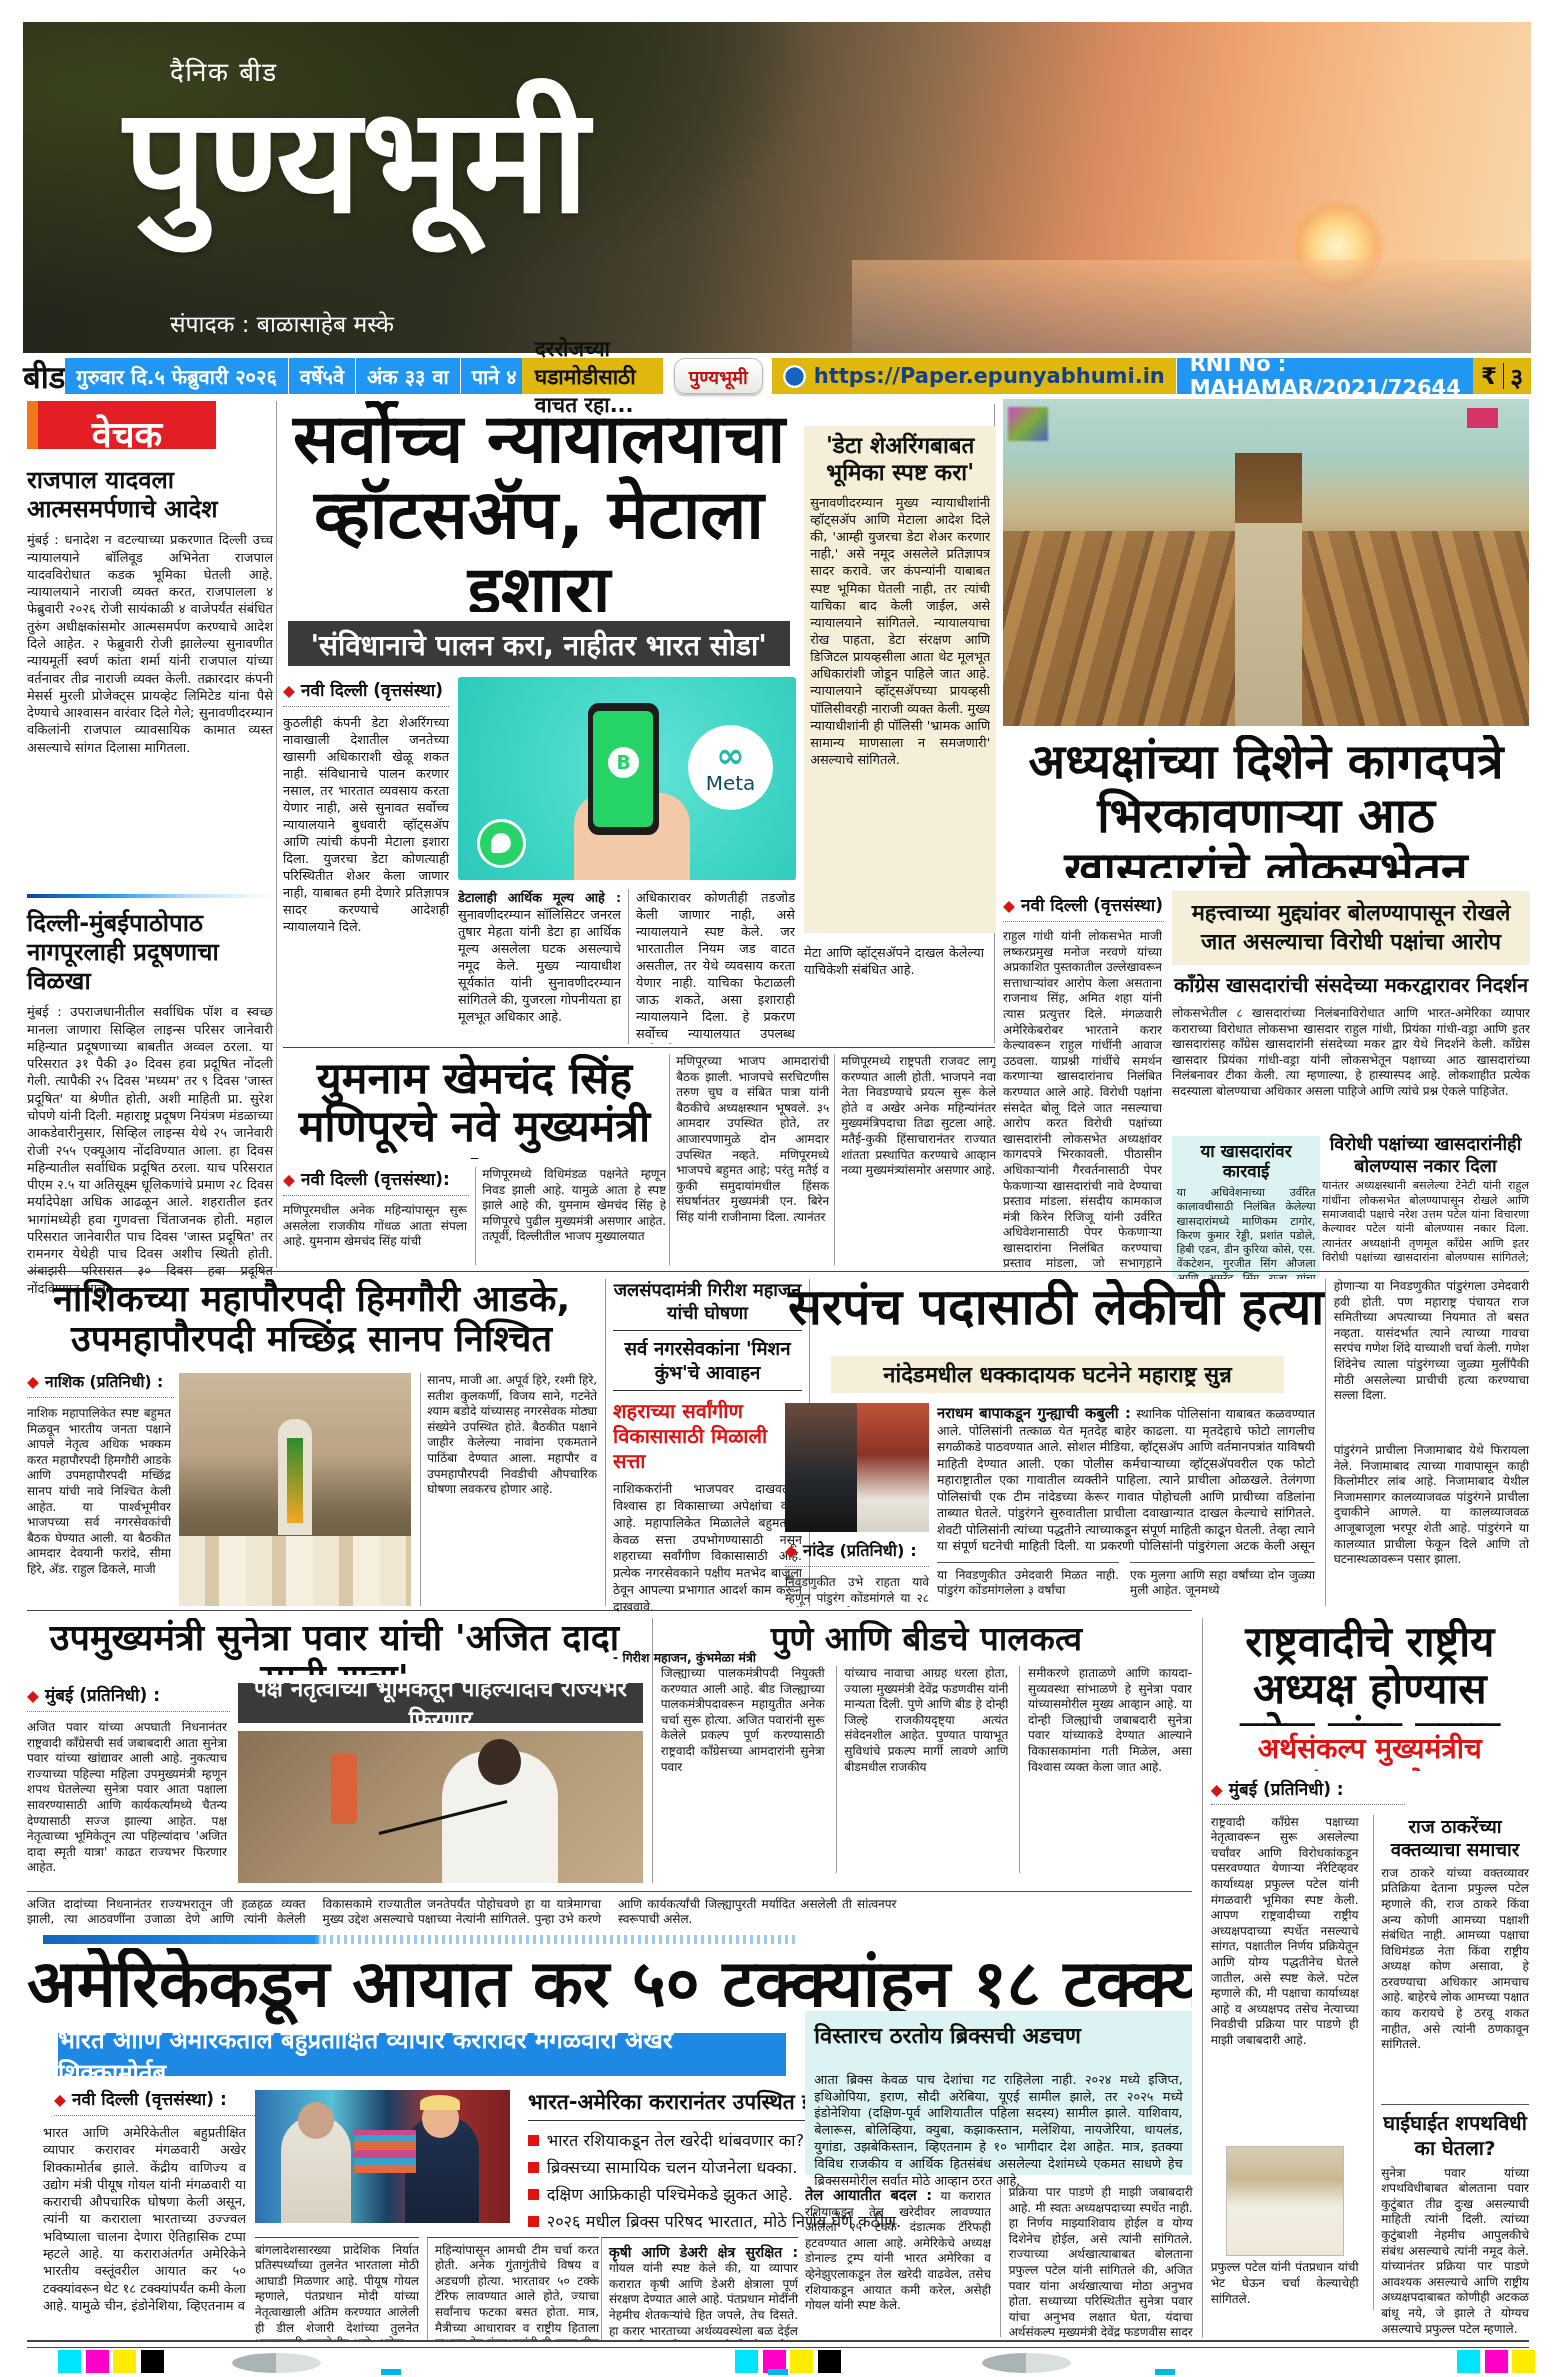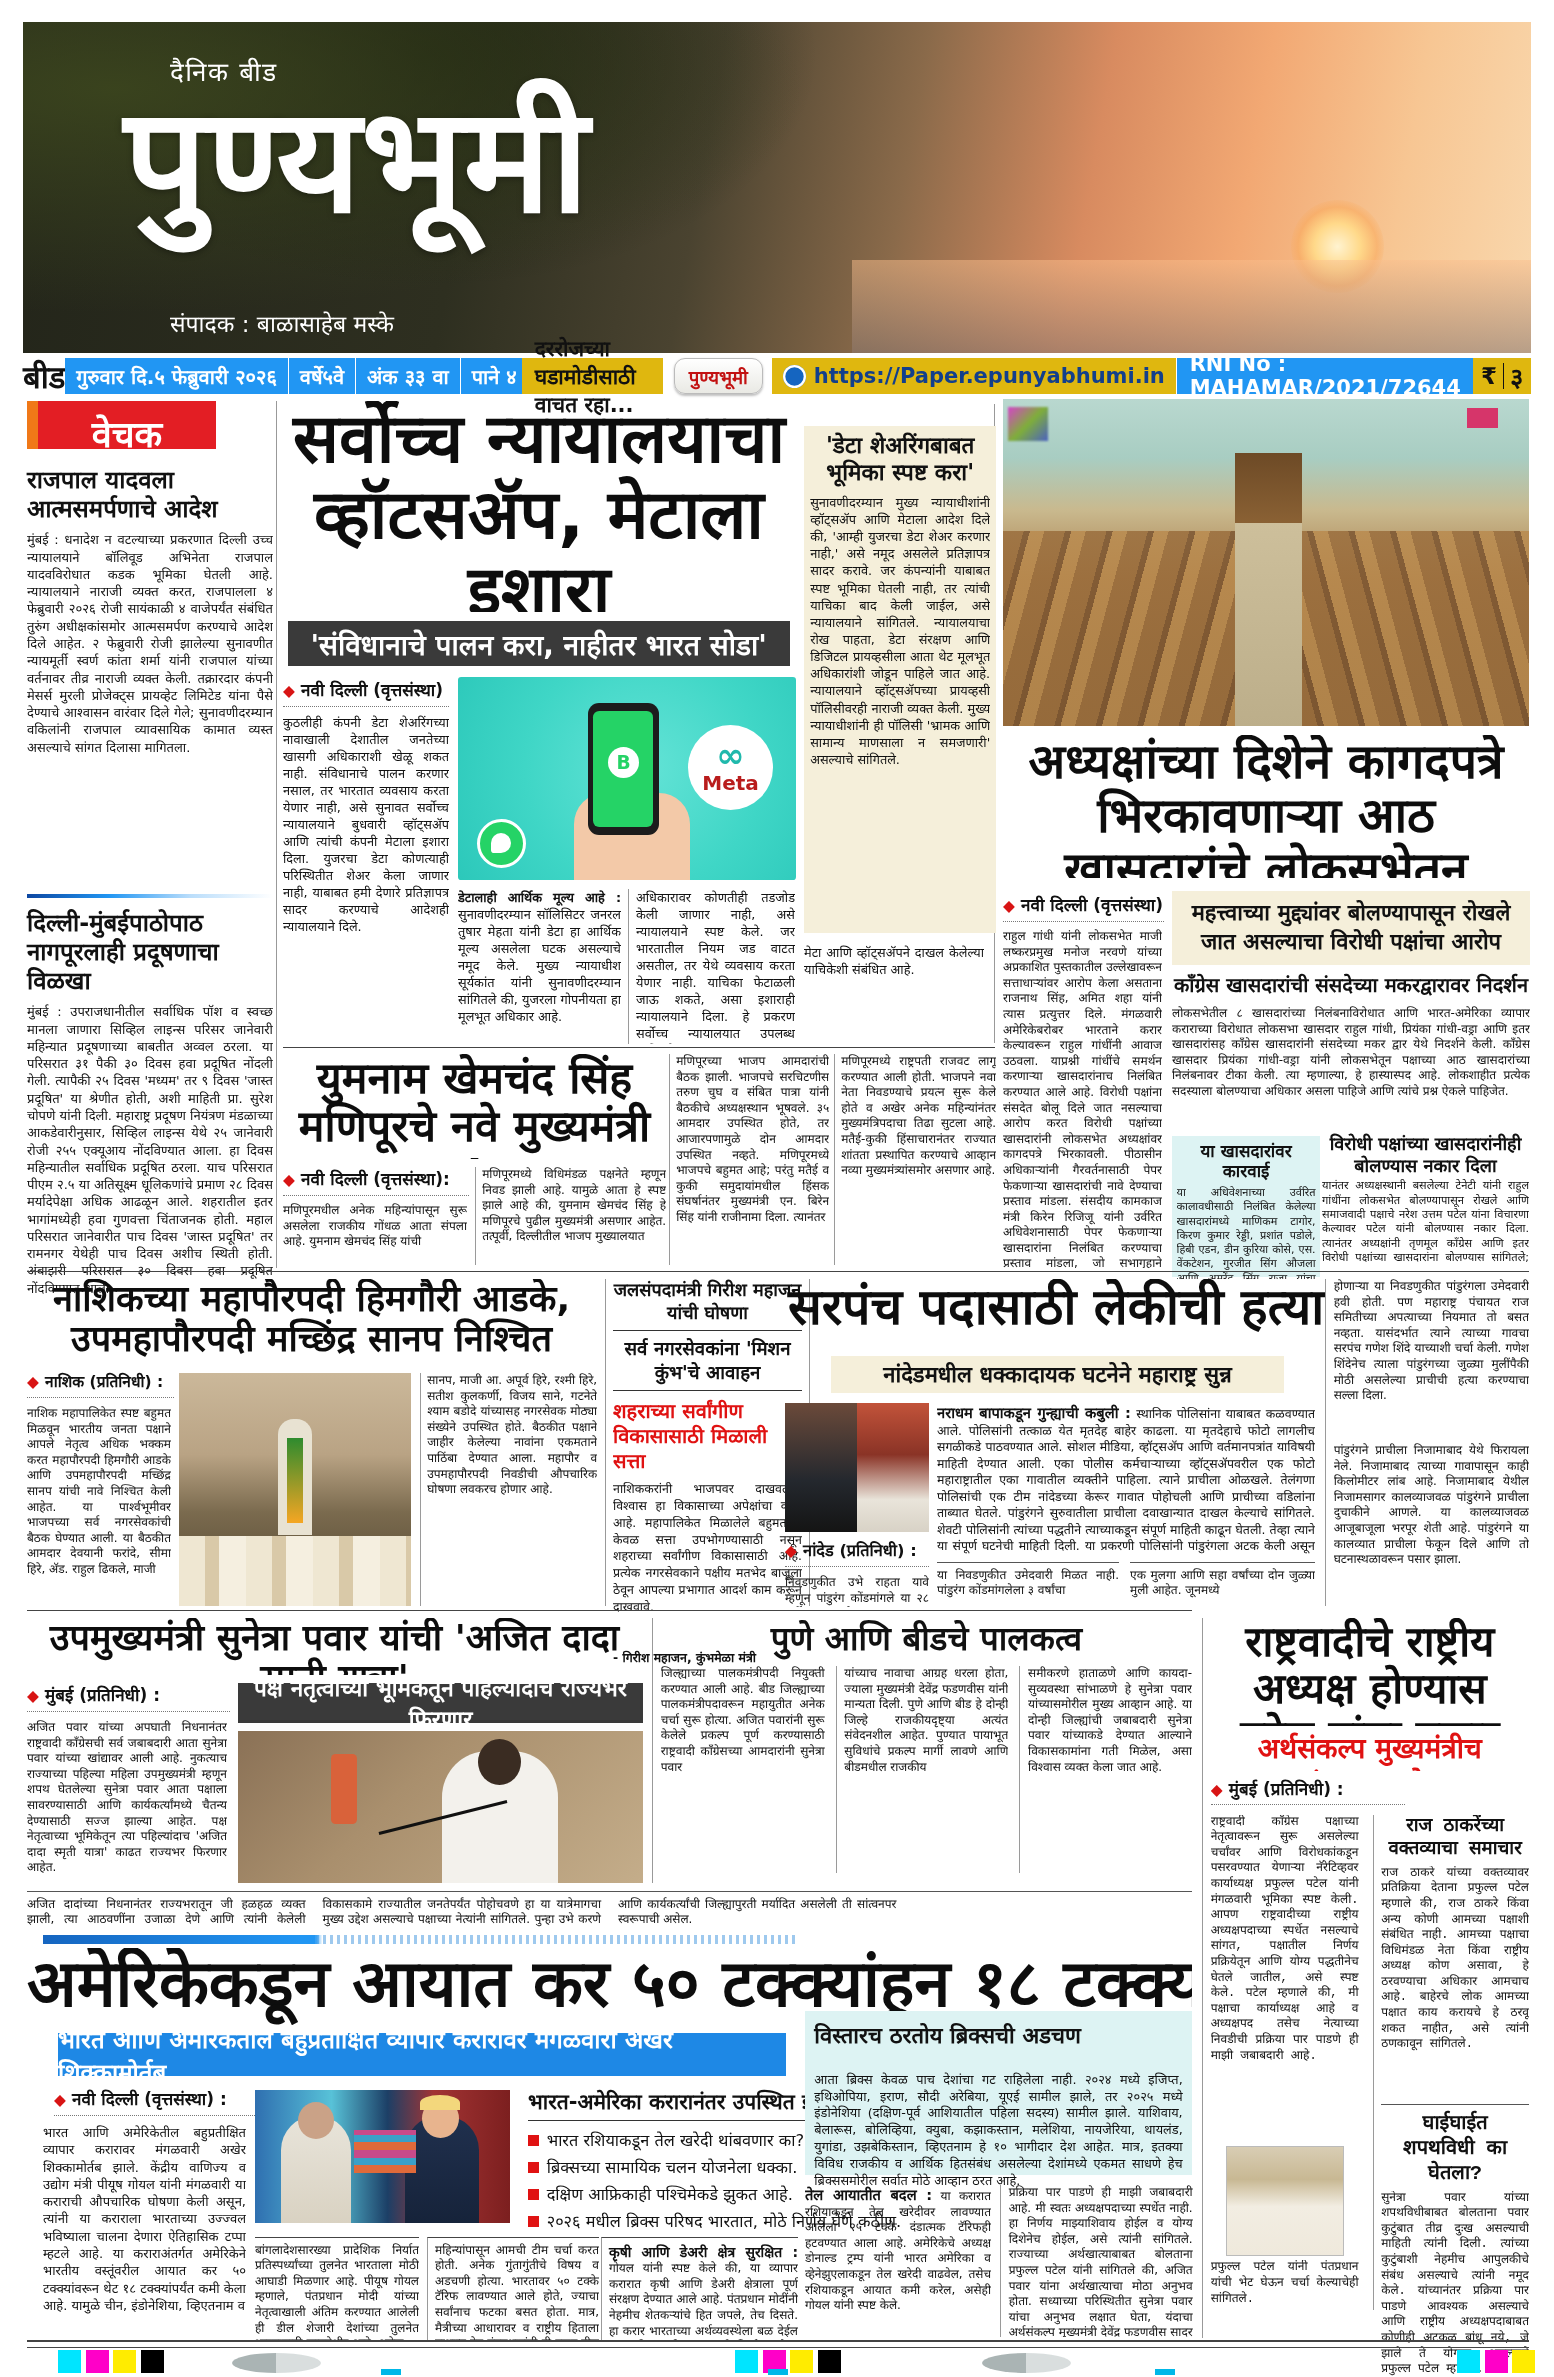--- a/index.html
+++ b/index.html
@@ -89,21 +89,21 @@
       <div class="a" style="left:116px;top:116px;width:116px;height:87px;background:#f3c9a8;border-radius:31px 31px 0 0;"></div>
       <div class="a" style="left:130px;top:26px;width:71px;height:132px;background:#1c1c1c;border-radius:11px;">
         <div class="a" style="left:5.4px;top:7.7px;width:60px;height:116px;background:#25d366;border-radius:6.2px;">
           <div class="a" style="left:14.7px;top:36px;width:31px;height:31px;background:#fff;border-radius:50%;display:flex;align-items:center;justify-content:center;color:#25d366;font-weight:bold;font-size:18.6px;">
             <span>B</span>
           </div>
         </div>
       </div>
       <div class="a" style="right:23px;top:48px;width:85px;height:85px;background:#fff;border-radius:50%;display:flex;flex-direction:column;align-items:center;justify-content:center;">
         <span style="color:#20b9ac;font-size:34px;line-height:.9;font-weight:bold;">∞</span>
-        <span style="color:#b91c1c;font-size:20px;font-weight:bold;">Meta</span>
+        <span style="color:#0c4a6e;font-size:20px;font-weight:normal;">Meta</span>
       </div>
       <div class="a" style="left:18.6px;bottom:12.4px;width:43px;height:43px;background:#25d366;border-radius:50%;border:3.1px solid #fff;display:flex;align-items:center;justify-content:center;">
         <span style="width:20px;height:20px;background:#fff;border-radius:50% 50% 50% 3.1px;display:inline-block;"></span>
       </div>
     </div>
     <div class="a bt jt" style="left:175px;top:488px;width:163px;height:155px;">
       <b>डेटालाही आर्थिक मूल्य आहे :</b>
       <span>सुनावणीदरम्यान सॉलिसिटर जनरल तुषार मेहता यांनी डेटा हा आर्थिक मूल्य असलेला घटक असल्याचे नमूद केले. मुख्य न्यायाधीश सूर्यकांत यांनी सुनावणीदरम्यान सांगितले की, युजरला गोपनीयता हा मूलभूत अधिकार आहे.</span>
     </div>
     <div class="a bt jt vrule" style="left:345px;top:488px;width:159px;height:155px;padding-left:7px;">अधिकारावर कोणतीही तडजोड केली जाणार नाही, असे न्यायालयाने स्पष्ट केले. जर भारतातील नियम जड वाटत असतील, तर येथे व्यवसाय करता येणार नाही. याचिका फेटाळली जाऊ शकते, असा इशाराही न्यायालयाने दिला. हे प्रकरण सर्वोच्च न्यायालयात उपलब्ध सांगितले.</div>
@@ -233,21 +233,21 @@
   </div>
 
   <div class="a bt2 jt" style="left:27px;top:1891px;width:1165px;height:40px;column-count:4;column-gap:17px;border-top:1.2px solid #555;padding-top:4.6px;">अजित दादांच्या निधनानंतर राज्यभरातून जी हळहळ व्यक्त झाली, त्या आठवणींना उजाळा देणे आणि त्यांनी केलेली विकासकामे राज्यातील जनतेपर्यंत पोहोचवणे हा या यात्रेमागचा मुख्य उद्देश असल्याचे पक्षाच्या नेत्यांनी सांगितले. पुन्हा उभे करणे आणि कार्यकर्त्यांची जिल्ह्यापुरती मर्यादित असलेली ती सांत्वनपर स्वरूपाची असेल.</div>
 
   <div class="a" style="left:1202px;top:1618px;width:327px;height:720px;border-left:0.8px solid #999;padding-left:7.7px;box-sizing:border-box;">
     <div class="hl" style="width:100%;height:108px;font-size:42px;">राष्ट्रवादीचे राष्ट्रीय अध्यक्ष होण्यास पटेल यांचा नकार</div>
     <div class="kicker redtxt" style="font-size:28px;height:40px;margin-top:4.6px;">अर्थसंकल्प मुख्यमंत्रीच मांडणार: पटेल</div>
     <div class="byline" style="margin-top:6.2px;width:194px;">
       <span class="dia">◆</span><span>मुंबई (प्रतिनिधी) :</span>
     </div>
-    <div style="display:flex;gap:14px;margin-top:9.3px;height:495px;font-family:Liberation Mono, monospace;">
+    <div style="display:flex;gap:14px;margin-top:9.3px;height:495px;">
       <div style="width:152px;">
         <div class="bt2 jt" style="height:325px;">राष्ट्रवादी काँग्रेस पक्षाच्या नेतृत्वावरून सुरू असलेल्या चर्चांवर आणि विरोधकांकडून पसरवण्यात येणाऱ्या नॅरेटिव्हवर कार्याध्यक्ष प्रफुल्ल पटेल यांनी मंगळवारी भूमिका स्पष्ट केली. आपण राष्ट्रवादीच्या राष्ट्रीय अध्यक्षपदाच्या स्पर्धेत नसल्याचे सांगत, पक्षातील निर्णय प्रक्रियेतून आणि योग्य पद्धतीनेच घेतले जातील, असे स्पष्ट केले. पटेल म्हणाले की, मी पक्षाचा कार्याध्यक्ष आहे व अध्यक्षपद तसेच नेत्याच्या निवडीची प्रक्रिया पार पाडणे ही माझी जबाबदारी आहे.</div>
         <div class="photo" style="width:116px;height:108px;margin:6.2px auto 4.6px;background:linear-gradient(180deg,#d8cdb4 0%,#c8b893 30%,#f2ede2 55%,#efe9dc 100%);border:0.8px solid #bbb;"></div>
         <div class="bt2 jt" style="height:45px;">प्रफुल्ल पटेल यांनी पंतप्रधान यांची भेट घेऊन चर्चा केल्याचेही सांगितले.</div>
       </div>
       <div class="vrule" style="width:152px;padding-left:7.7px;">
         <div class="kicker" style="font-size:18.6px;">राज ठाकरेंच्या वक्तव्याचा समाचार</div>
         <div class="bt2 jt" style="height:232px;margin-top:4.6px;">राज ठाकरे यांच्या वक्तव्यावर प्रतिक्रिया देताना प्रफुल्ल पटेल म्हणाले की, राज ठाकरे किंवा अन्य कोणी आमच्या पक्षाशी संबंधित नाही. आमच्या पक्षाचा विधिमंडळ नेता किंवा राष्ट्रीय अध्यक्ष कोण असावा, हे ठरवण्याचा अधिकार आमचाच आहे. बाहेरचे लोक आमच्या पक्षात काय करायचे हे ठरवू शकत नाहीत, असे त्यांनी ठणकावून सांगितले.</div>
         <div class="kicker" style="font-size:20px;border-top:1.2px solid #555;padding-top:6.2px;margin-top:6.2px;">घाईघाईत शपथविधी का घेतला?</div>
         <div class="bt2 jt" style="height:194px;margin-top:4.6px;">सुनेत्रा पवार यांच्या शपथविधीबाबत बोलताना पवार कुटुंबात तीव्र दुःख असल्याची माहिती त्यांनी दिली. त्यांच्या कुटुंबाशी नेहमीच आपुलकीचे संबंध असल्याचे त्यांनी नमूद केले. यांच्यानंतर प्रक्रिया पार पाडणे आवश्यक असल्याचे आणि राष्ट्रीय अध्यक्षपदाबाबत कोणीही अटकळ बांधू नये, जे झाले ते योग्यच असल्याचे प्रफुल्ल पटेल म्हणाले.</div>

